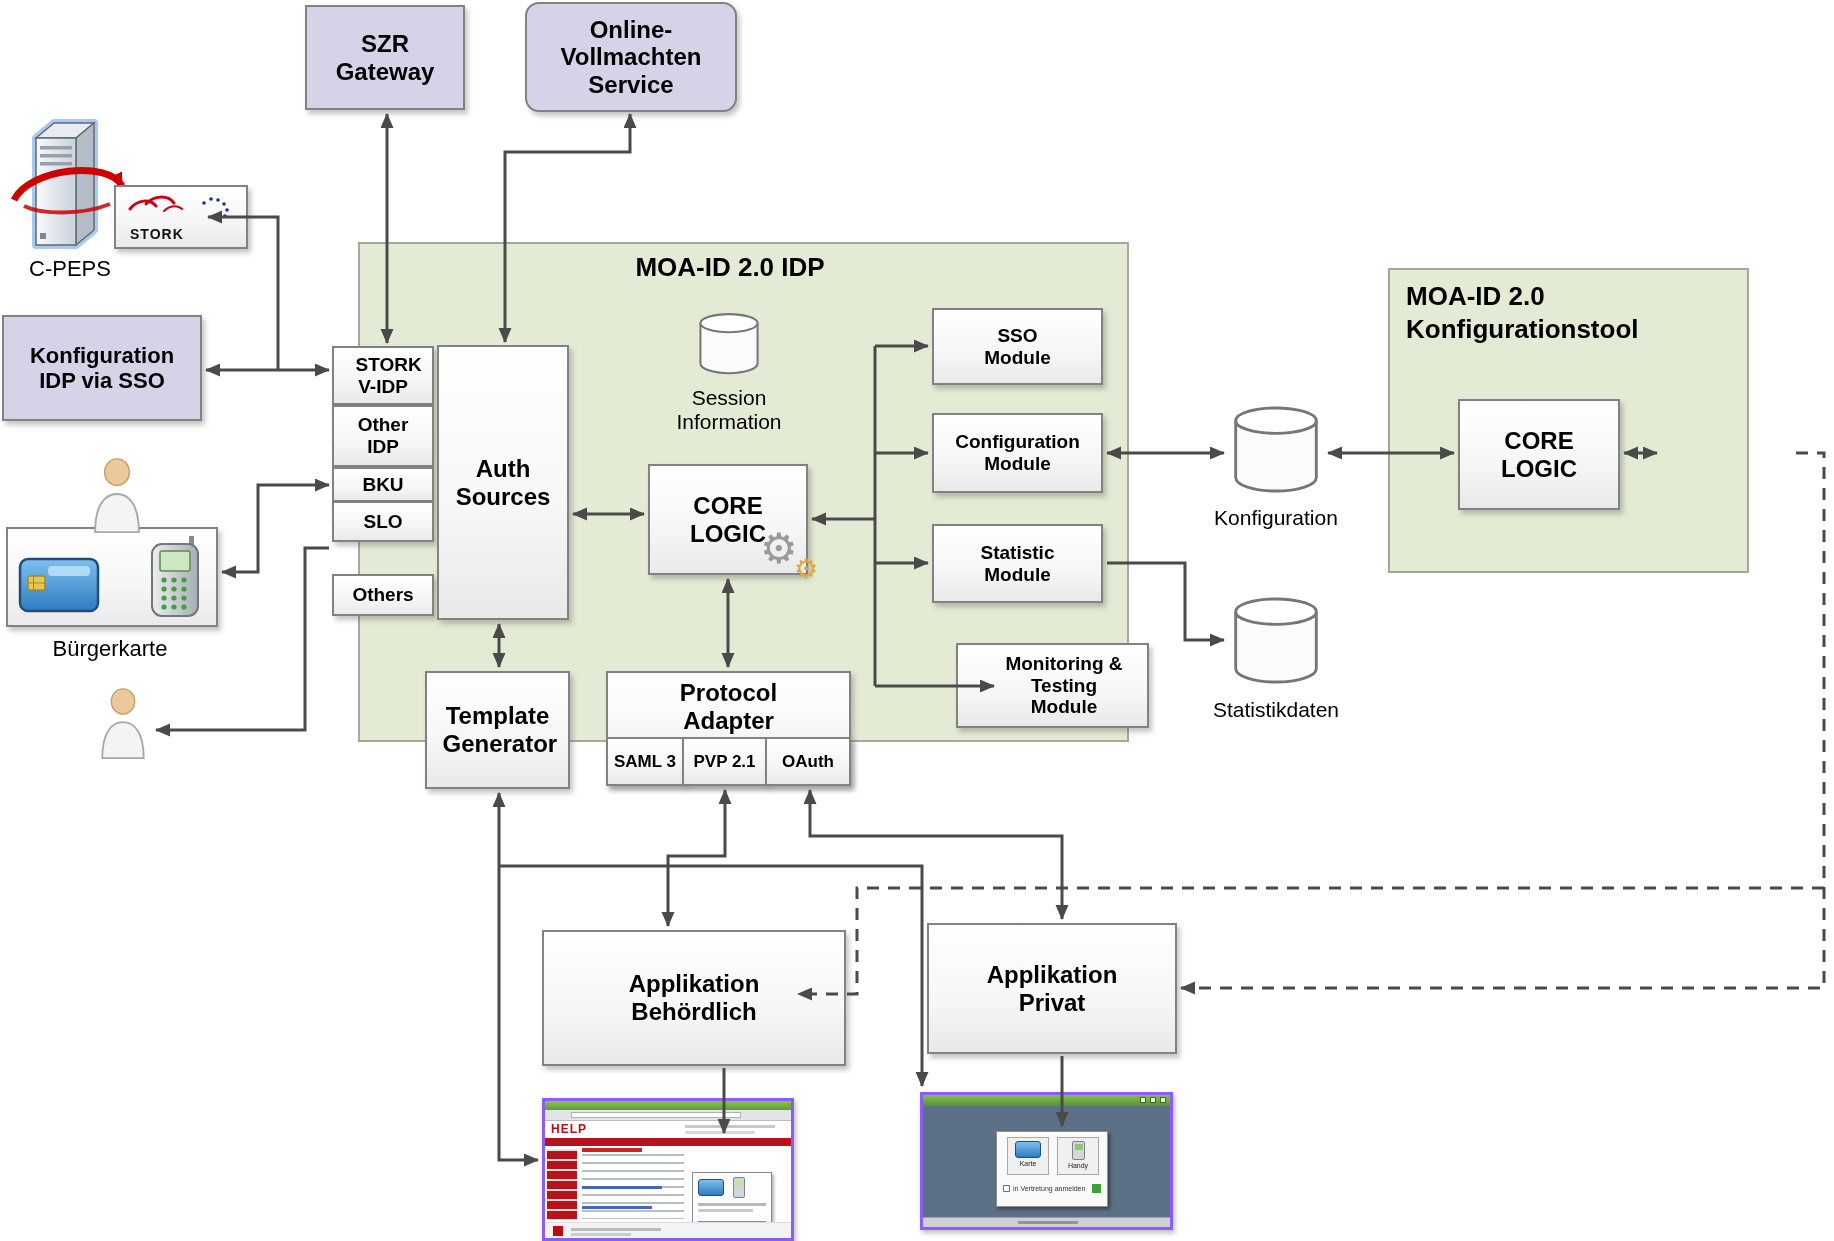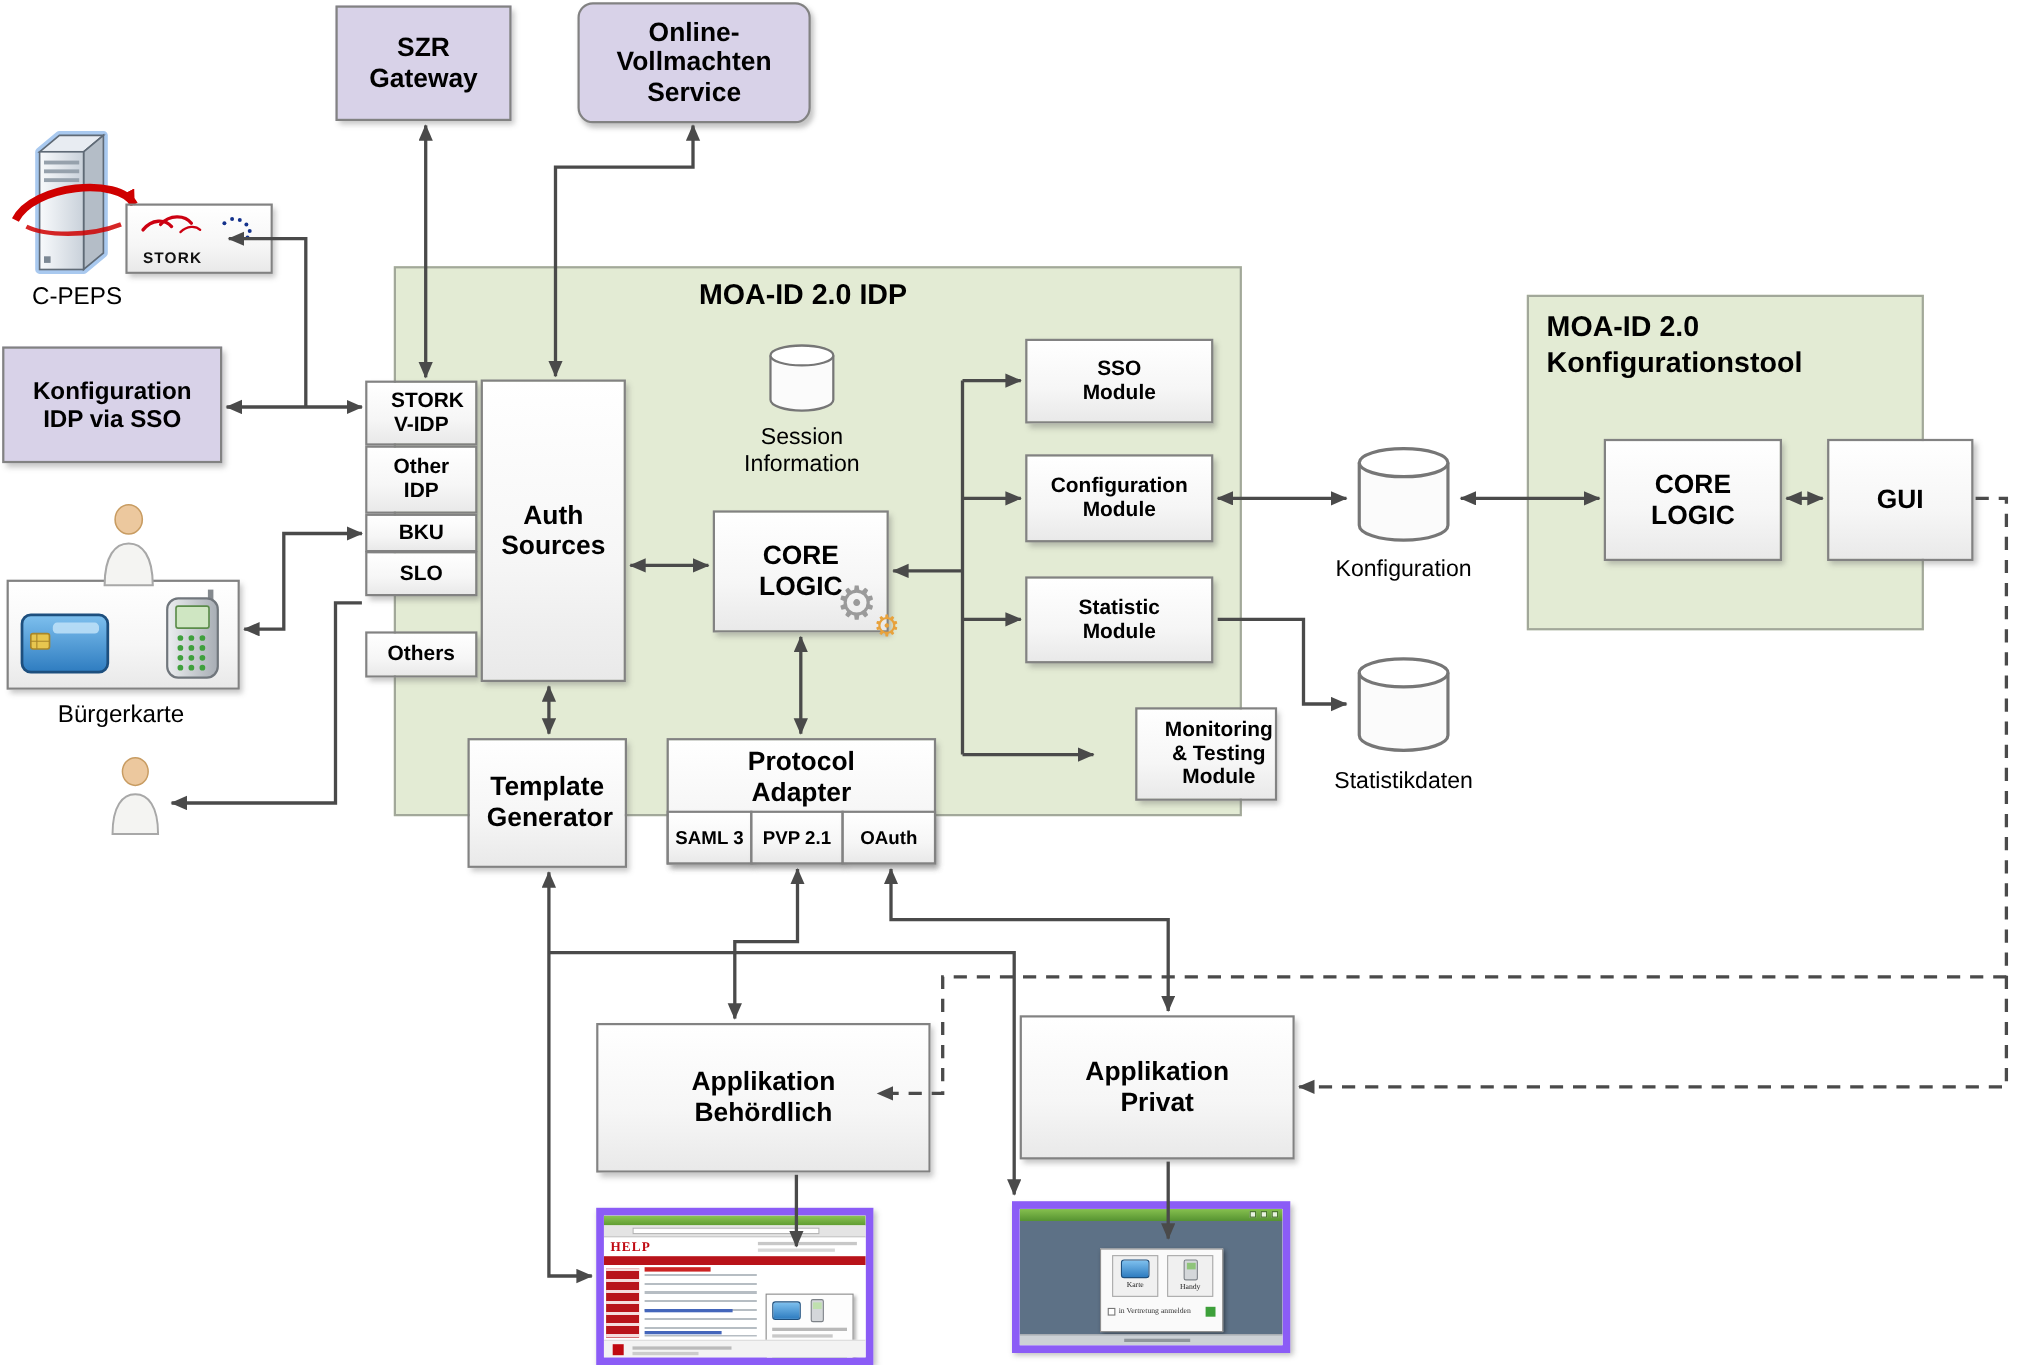--- a/index.html
+++ b/index.html
@@ -20,21 +20,21 @@
   .ptitle { position:absolute; font-weight:bold; z-index:4; }
   .fs17{font-size:17px}.fs19{font-size:19px}.fs21{font-size:21px}
   .fs22{font-size:22px}.fs24{font-size:24px}.fs26{font-size:26px}
   .w55{max-width:55px}.w95{max-width:95px}.w100{max-width:100px}
   .w110{max-width:110px}.w150{max-width:150px}.w160{max-width:160px}
   .cspan{display:inline-block}
   #overlay { position:absolute; left:0; top:0; z-index:6; pointer-events:none; }
   .icon-svg { position:absolute; z-index:3; }
   .gear { position:absolute; z-index:7; line-height:1; }
   
-  .shot { position:absolute; z-index:3; overflow:hidden; border:7px solid #8b5cf6; background:#fff; box-shadow:2px 3px 5px rgba(90,90,90,.4);font-family:Liberation Serif, serif; }
+  .shot { position:absolute; z-index:3; overflow:hidden; border:3px solid #8b5cf6; background:#fff; box-shadow:2px 3px 5px rgba(90,90,90,.4); }
   .bar { position:absolute; }
   .hs-green { position:absolute; left:0; top:0; right:0; height:9px; background:linear-gradient(180deg,#8cc455,#5f9c31); }
   .hs-chrome { position:absolute; left:0; top:9px; right:0; height:11px; background:#e4e4e4; border-bottom:1px solid #bdbdbd; }
   .hs-url { position:absolute; left:26px; top:2px; width:170px; height:6px; background:#fff; border:1px solid #b0b0b0; }
   .hs-mast { position:absolute; left:0; top:20px; right:0; height:17px; background:#fff; }
   .hs-brand { position:absolute; left:6px; top:1px; font-size:12px; font-weight:bold; color:#c00a12; letter-spacing:1px; }
   .hs-nav { position:absolute; left:0; top:37px; right:0; height:8px; background:#b8131a; }
   .hs-body { position:absolute; left:0; top:45px; right:0; bottom:16px; background:#fff; }
   .hs-redcol { position:absolute; left:2px; top:3px; width:30px; bottom:2px;
     background:repeating-linear-gradient(180deg, rgba(255,255,255,.85) 0 2px, rgba(0,0,0,0) 2px 10px), #b8131a; }
@@ -199,21 +199,21 @@
 
   <div class="wbox fs19" style="left:932px;top:308px;width:171px;height:77px;">
     <span class="cspan w110">SSO Module</span>
   </div>
   <div class="wbox fs19" style="left:932px;top:413px;width:171px;height:80px;">
     <span class="cspan w150">Configuration Module</span>
   </div>
   <div class="wbox fs19" style="left:932px;top:524px;width:171px;height:79px;">
     <span class="cspan w110">Statistic Module</span>
   </div>
-  <div class="wbox fs19" style="left:1032px;top:643px;width:129px;height:85px;padding-left:23px;">
+  <div class="wbox fs19" style="left:956px;top:643px;width:193px;height:85px;padding-left:23px;">
     <span class="cspan w130" style="max-width:130px">Monitoring &amp; Testing Module</span>
   </div>
 
   <div class="wbox fs24" style="left:425px;top:671px;width:145px;height:118px;">
     <span class="cspan w110">Template Generator</span>
   </div>
 
   <div class="wbox fs24" style="left:606px;top:671px;width:245px;height:115px;align-items:flex-start;padding-top:6px;">
     <span class="cspan w110">Protocol Adapter</span>
   </div>
@@ -228,23 +228,20 @@
   </div>
 
   <svg class="icon-svg" style="left:1228px;top:405px;width:96px;height:90px;" viewBox="0 0 100 92" preserveAspectRatio="none">
     <path d="M8,16 L8,74 A42,14 0 0 0 92,74 L92,16" fill="#fbfbfb" stroke="#767676" stroke-width="3"></path>
     <ellipse cx="50" cy="16" rx="42" ry="13" fill="#ffffff" stroke="#767676" stroke-width="3"></ellipse>
   </svg>
   <div class="lbl fs21" style="left:1206px;top:506px;width:140px;">Konfiguration</div>
 
   <div class="wbox fs24" style="left:1458px;top:399px;width:162px;height:111px;">
     <span class="cspan w95">CORE LOGIC</span>
-  </div>
-  <div class="wbox fs24" style="left:1661px;top:399px;width:133px;height:111px;">
-    <span>GUI</span>
   </div>
 
   <svg class="icon-svg" style="left:1228px;top:596px;width:96px;height:90px;" viewBox="0 0 100 92" preserveAspectRatio="none">
     <path d="M8,16 L8,74 A42,14 0 0 0 92,74 L92,16" fill="#fbfbfb" stroke="#767676" stroke-width="3"></path>
     <ellipse cx="50" cy="16" rx="42" ry="13" fill="#ffffff" stroke="#767676" stroke-width="3"></ellipse>
   </svg>
   <div class="lbl fs21" style="left:1198px;top:698px;width:156px;">Statistikdaten</div>
 
   <div class="wbox fs24" style="left:542px;top:930px;width:304px;height:136px;">
     <span class="cspan w160">Applikation Behördlich</span>

